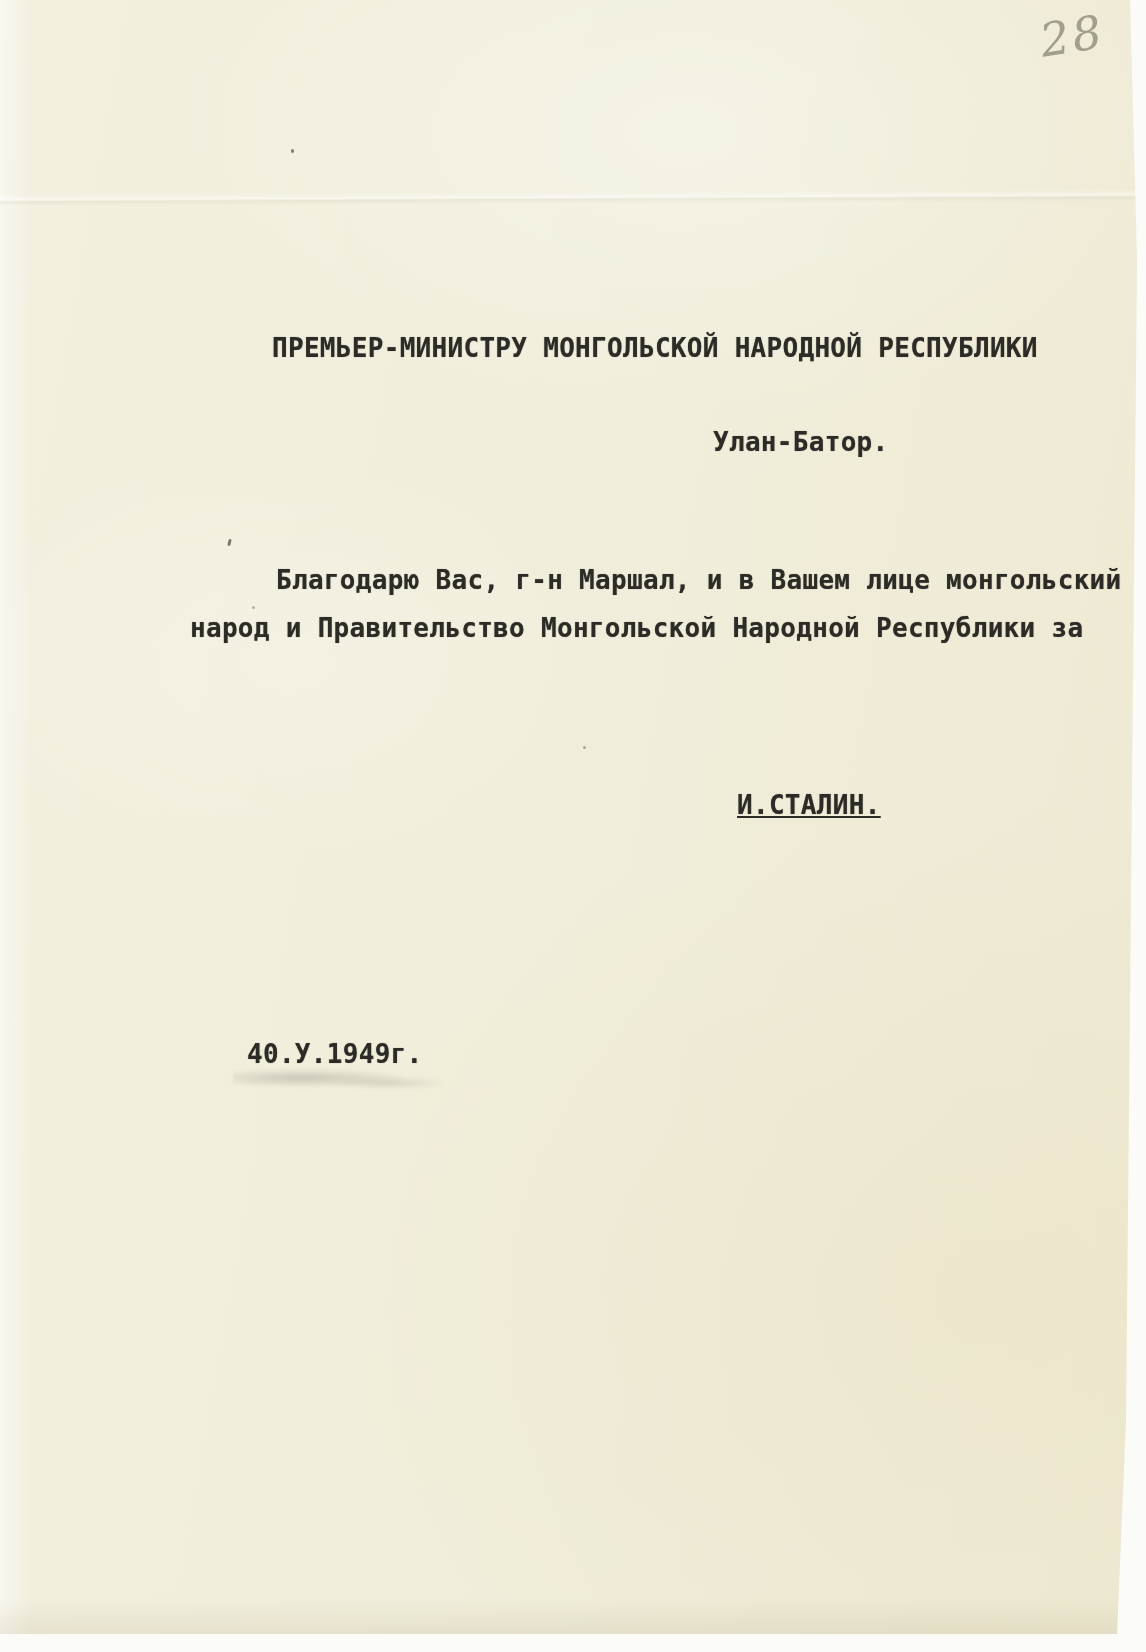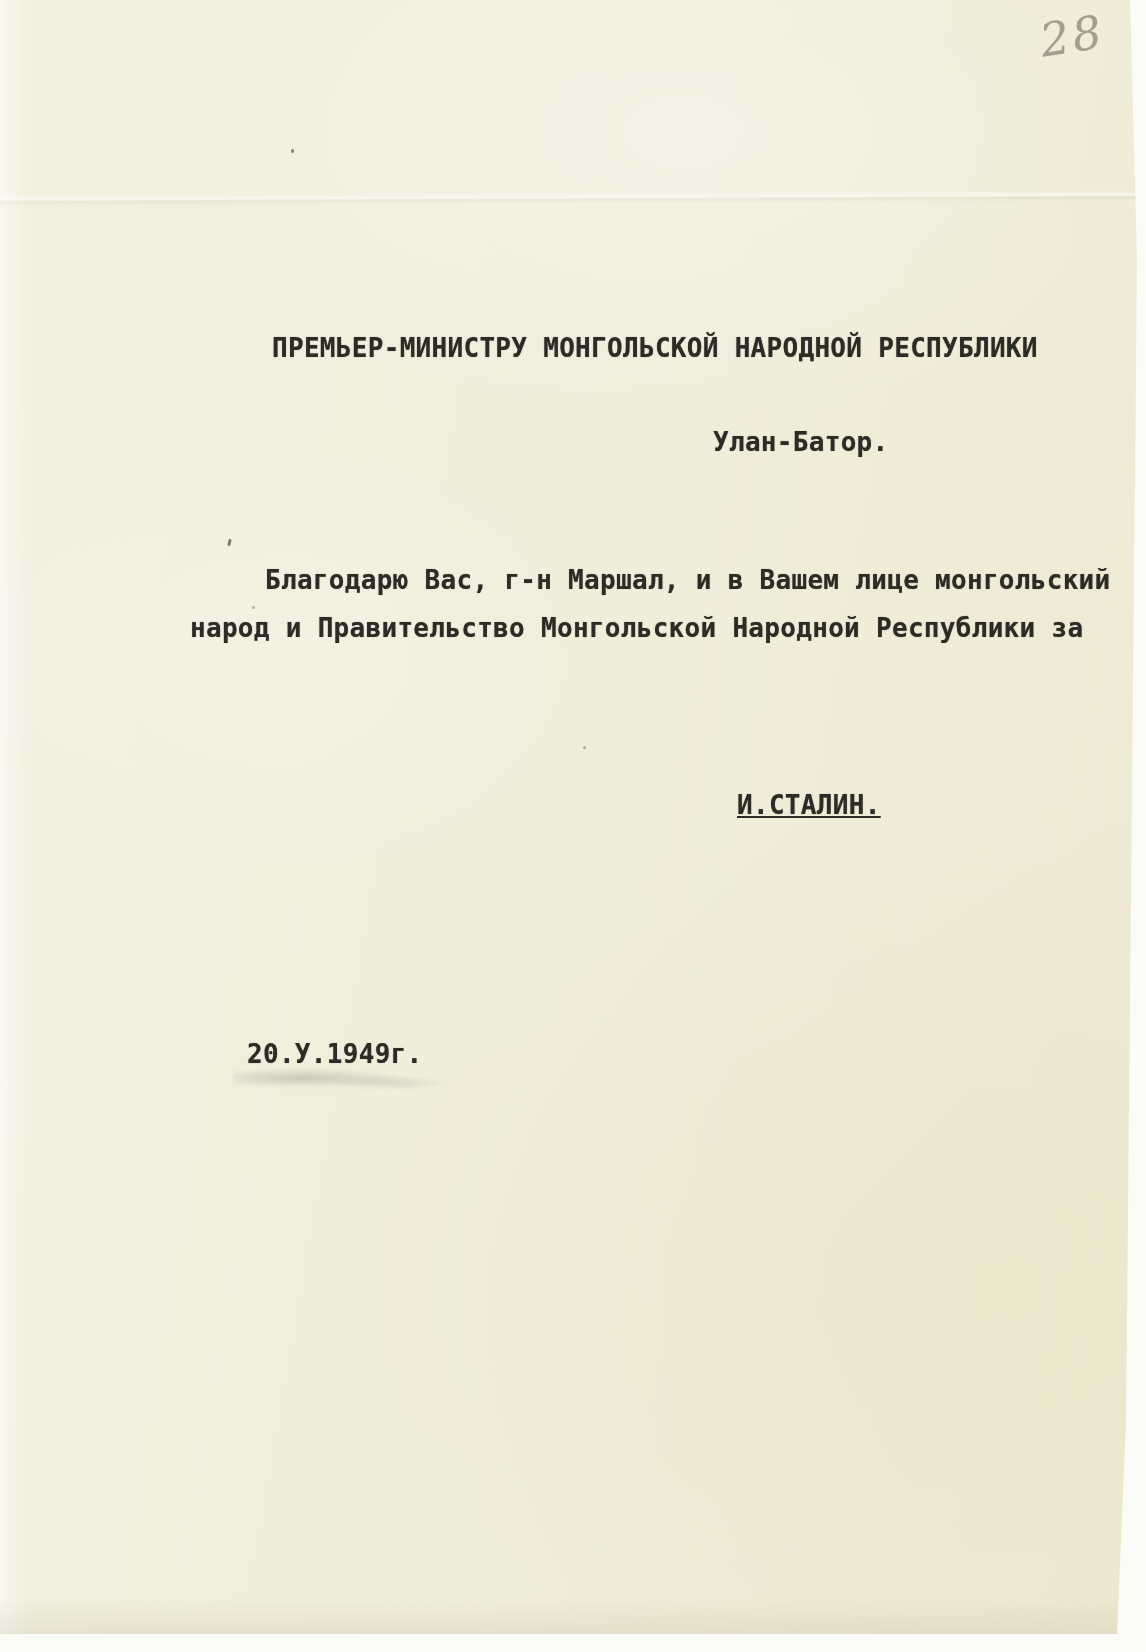--- a/index.html
+++ b/index.html
@@ -31,21 +31,21 @@
     line-height: 26px;
     font-weight: bold;
     letter-spacing: 0.3px;
     color: #2d2b26;
     white-space: pre;
     text-shadow: 0 0 1px rgba(45,43,38,0.55);
   }
   .h1   { left: 272px; top: 320px; margin-top: 15px; }
   .h2   { left: 367px; top: 369px; }
   .city { left: 713px; top: 429px; }
-  .b1   { left: 265px; top: 567px; }
+  .b1   { left: 276px; top: 567px; }
   .b2   { left: 190px; top: 615px; }
   .b3   { left: 185px; top: 661px; }
   .b4   { left: 191px; top: 706px; }
   .sig  { left: 737px; top: 792px; text-decoration: underline; }
   .date { left: 247px; top: 1041px; }
   
   .pencil {
     position: absolute;
     left: 1040px; top: 12px;
     font-family: "DejaVu Serif", "Liberation Serif", serif;
@@ -99,21 +99,21 @@
 
     <div class="pencil">28</div>
 
     <div class="tw h1">ПРЕМЬЕР-МИНИСТРУ МОНГОЛЬСКОЙ НАРОДНОЙ РЕСПУБЛИКИ</div>
     <div class="tw city">Улан-Батор.</div>
 
     <div class="tw b1">Благодарю Вас, г-н Маршал, и в Вашем лице монгольский</div>
     <div class="tw b2">народ и Правительство Монгольской Народной Республики за</div>
 
     <div class="tw sig">И.СТАЛИН.</div>
-    <div class="tw date">20.У.1949г.</div>
+    <div class="tw date">40.У.1949г.</div>
 
     <div class="smudge"></div>
     <div class="smudge2"></div>
 
     <div class="speck s1"></div>
     <div class="speck s2"></div>
     <div class="speck s3"></div>
     <div class="speck s4"></div>
   </div>
 </div>

